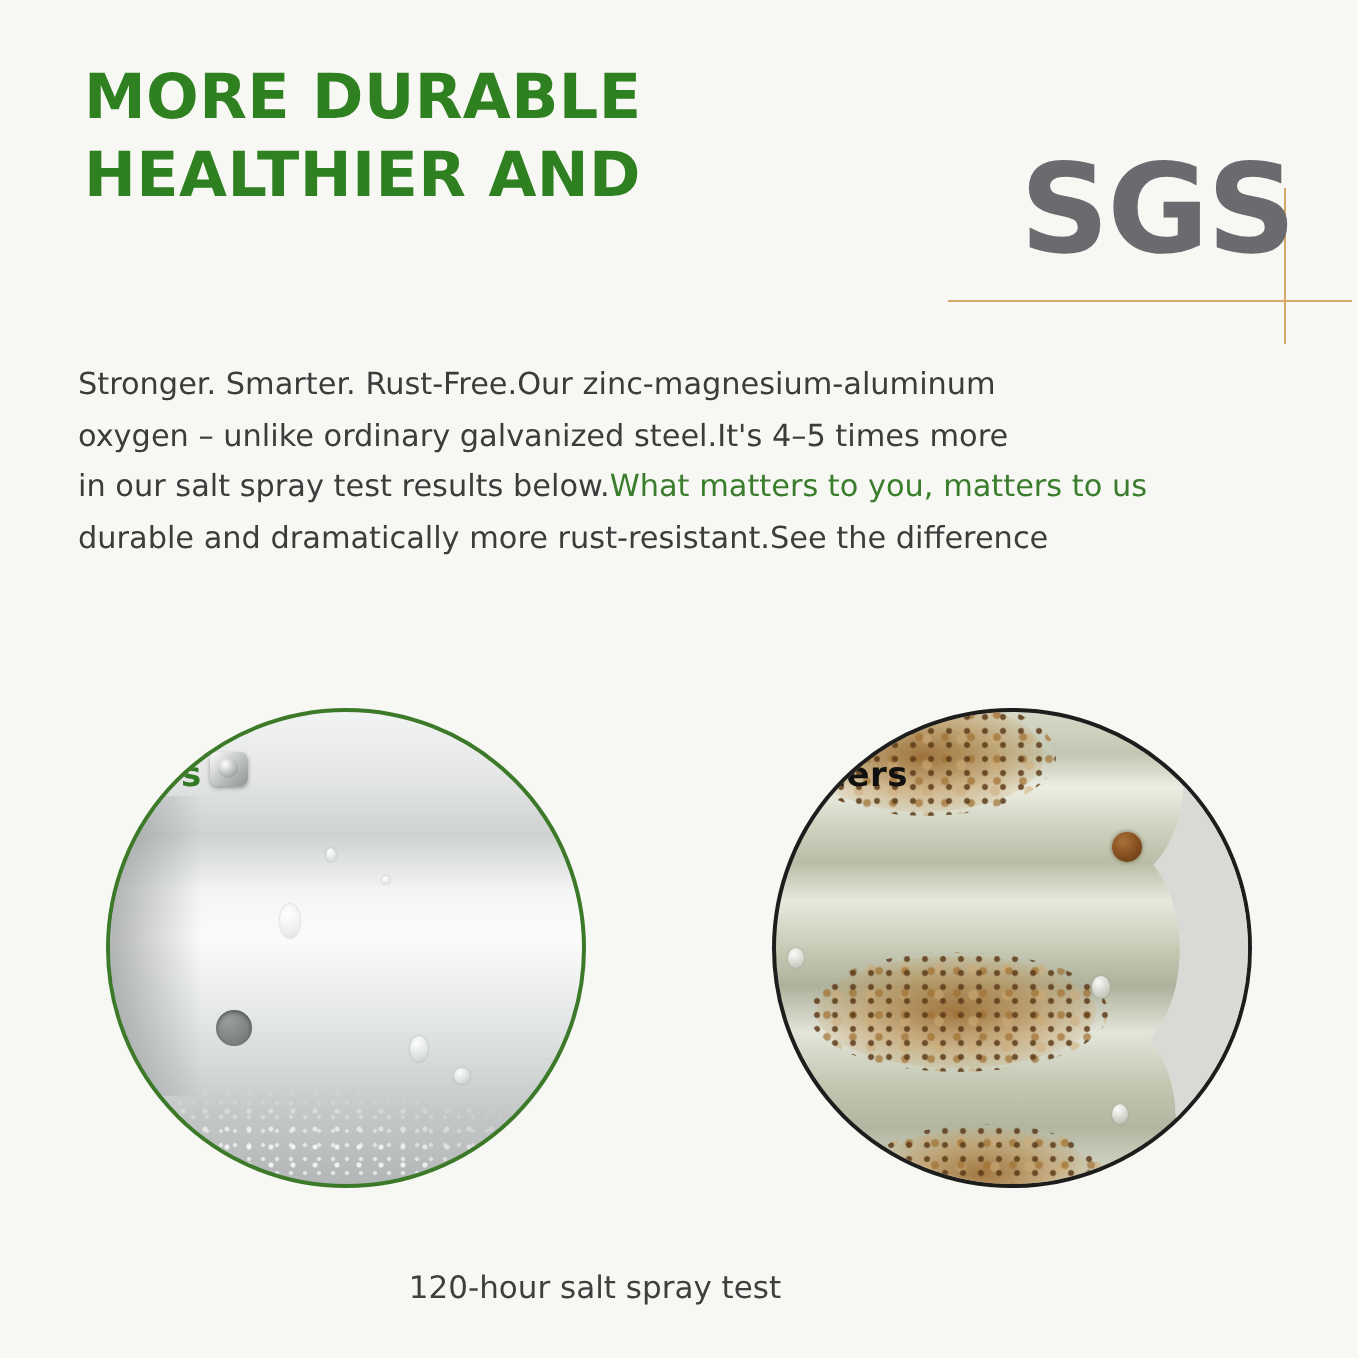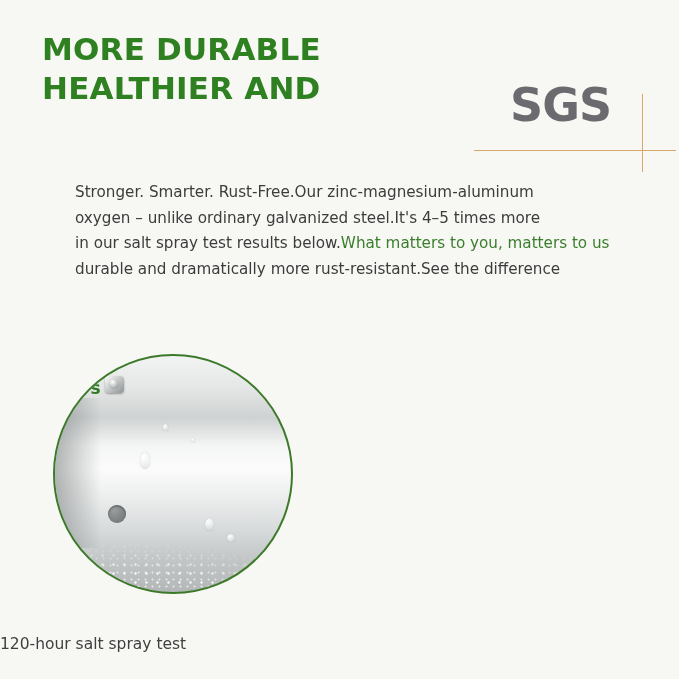--- a/index.html
+++ b/index.html
@@ -44,21 +44,21 @@
     top: 74px;
     width: 202px;
     height: 82px;
   }
   .sgs-text {
     position: absolute;
     left: 36px;
     top: 0px;
     font-family: "DejaVu Sans", sans-serif;
     font-weight: bold;
-    font-size: 46px;
+    font-size: 62px;
     line-height: 62px;
     letter-spacing: -1px;
     color: #6b6b6f;
   }
   .sgs-hline {
     position: absolute;
     left: 0px;
     top: 76px;
     width: 202px;
     height: 1px;
@@ -77,21 +77,21 @@
   .body-copy {
     position: absolute;
     left: 39px;
     top: 180px;
     width: 610px;
     font-family: "DejaVu Sans", sans-serif;
     font-size: 15.2px;
     line-height: 25.5px;
     color: #3c3c3c;
   }
-  .body-copy .bc-line { display: block; white-space: nowrap; margin-left: 36px; }
+  .body-copy .bc-line { display: block; white-space: nowrap; }
   .bc-accent { color: #3a7d2c; }
 
   
   .compare {
     position: absolute;
     left: 0;
     top: 352px;
     width: 679px;
     height: 250px;
   }
@@ -252,20 +252,21 @@
   }
   .label-ours  { color: #2f7a22; }
   .label-others{ color: #101010; }
 
   
   .caption {
     position: absolute;
     left: 0;
     top: 635px;
     width: 595px;
+    text-align: center;
     font-family: "DejaVu Sans", sans-serif;
     font-size: 15.5px;
     color: #3f3f3f;
   }
 </style>
 </head>
 <body>
 
 <div class="page">
 
@@ -297,17 +298,37 @@
       <div class="droplet" style="left:108px; top:68px; width:5px; height:7px;"></div>
       <div class="droplet" style="left:85px; top:96px; width:10px; height:17px;"></div>
       <div class="droplet" style="left:136px; top:82px; width:4px; height:4px;"></div>
       <div class="droplet" style="left:150px; top:162px; width:9px; height:13px;"></div>
       <div class="droplet" style="left:172px; top:178px; width:8px; height:8px;"></div>
       <div class="mist"></div>
 
       <div class="sample-label label-ours">Ours</div>
     </div>
 
+    <div class="sample sample-others">
+      <div class="wave-strip"></div>
+
+      <div class="rust-core" style="left:14px; top:-6px; width:120px; height:56px;"></div>
+      <div class="rust" style="left:10px; top:-8px; width:130px; height:60px;"></div>
+
+      <div class="rust-core" style="left:20px; top:122px; width:140px; height:56px;"></div>
+      <div class="rust" style="left:16px; top:120px; width:150px; height:60px;"></div>
+
+      <div class="rust-core" style="left:48px; top:208px; width:110px; height:46px;"></div>
+      <div class="rust" style="left:44px; top:206px; width:120px; height:50px;"></div>
+
+      <div class="rust-spot" style="left:168px; top:60px;"></div>
+
+      <div class="droplet" style="left:6px; top:118px; width:8px; height:10px;"></div>
+      <div class="droplet" style="left:158px; top:132px; width:9px; height:11px;"></div>
+      <div class="droplet" style="left:168px; top:196px; width:8px; height:10px;"></div>
+
+      <div class="sample-label label-others">Others</div>
+    </div>
   </div>
 
   <div class="caption">120-hour salt spray test</div>
 
 </div>
 
 </body></html>

